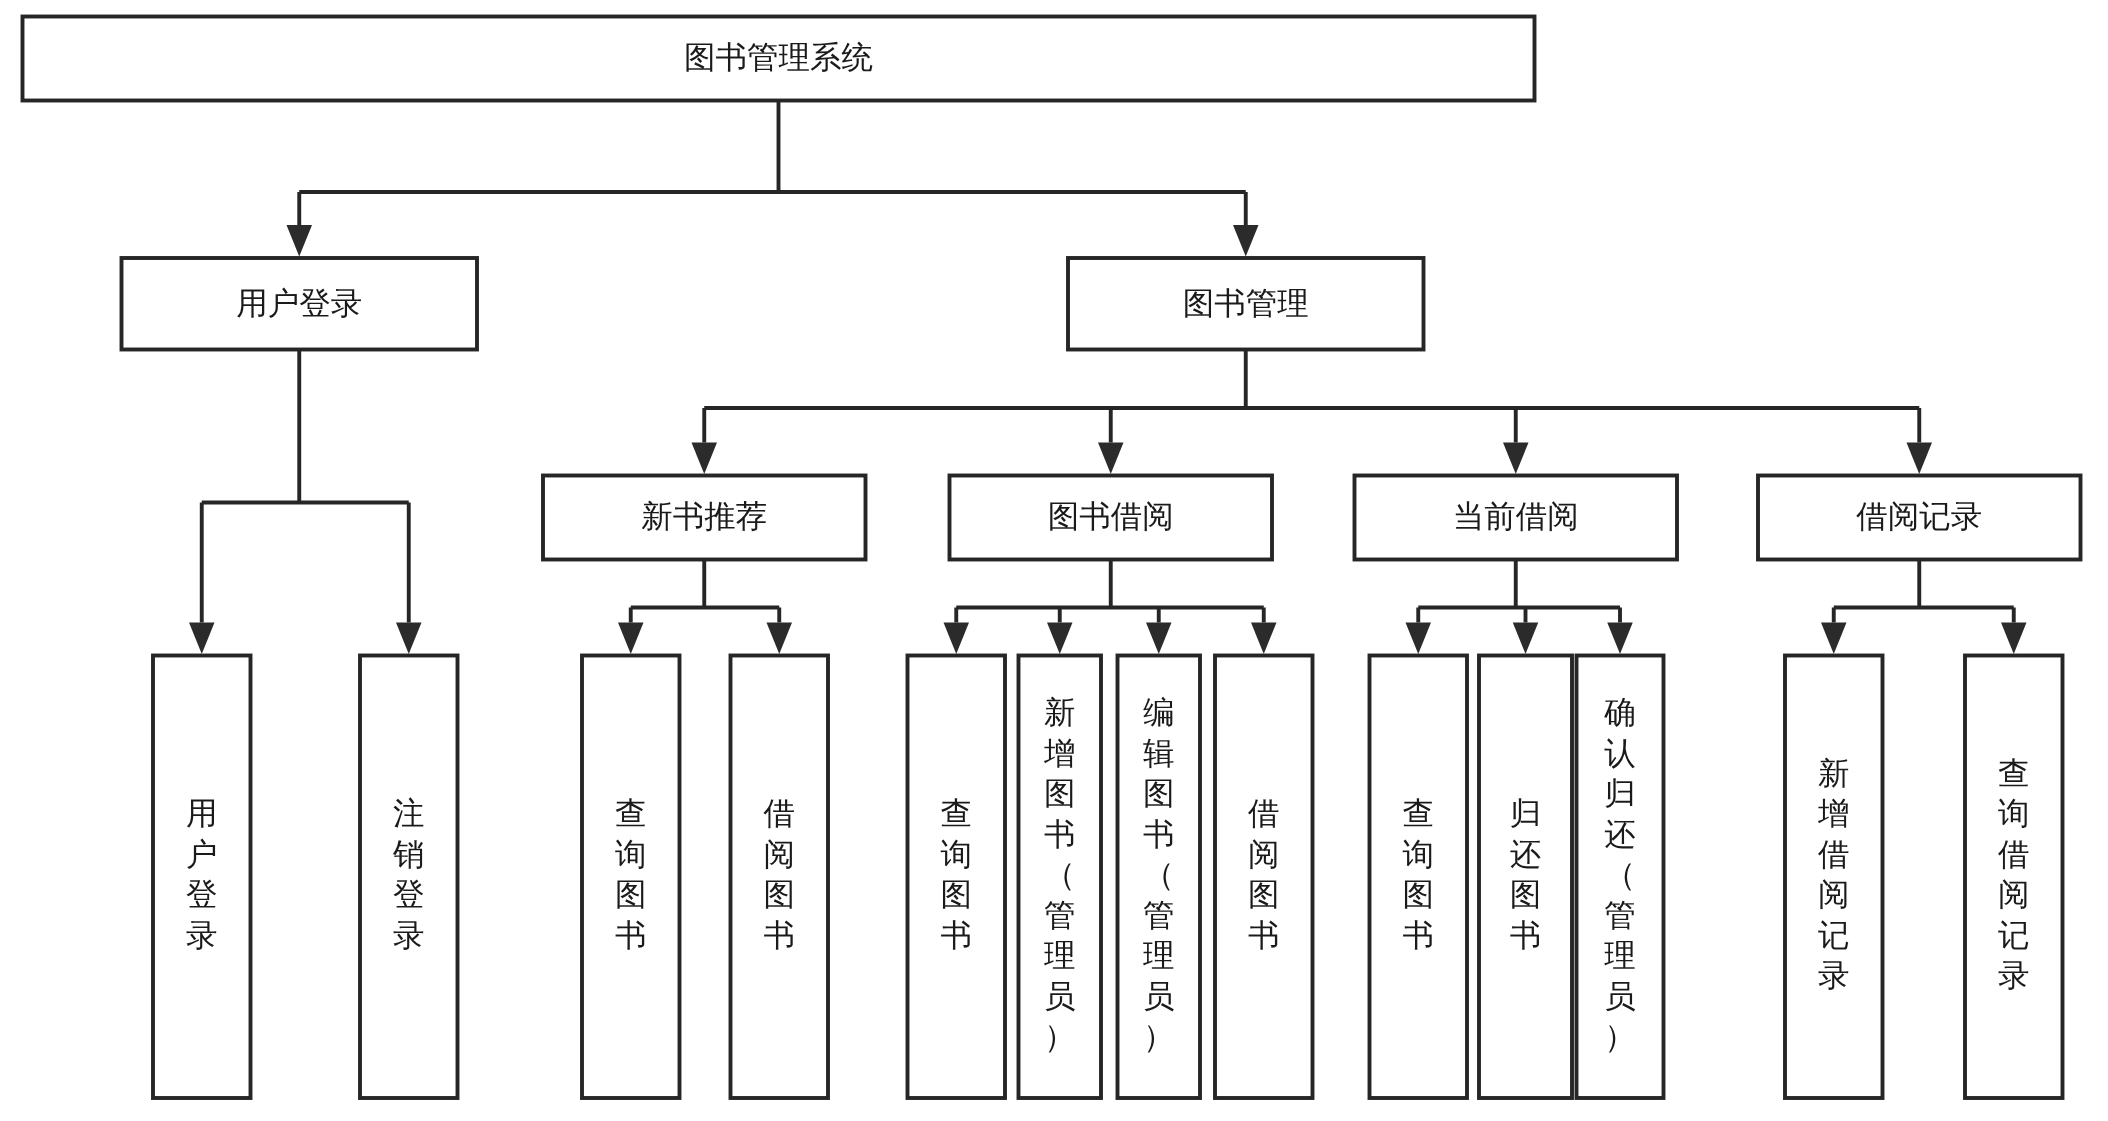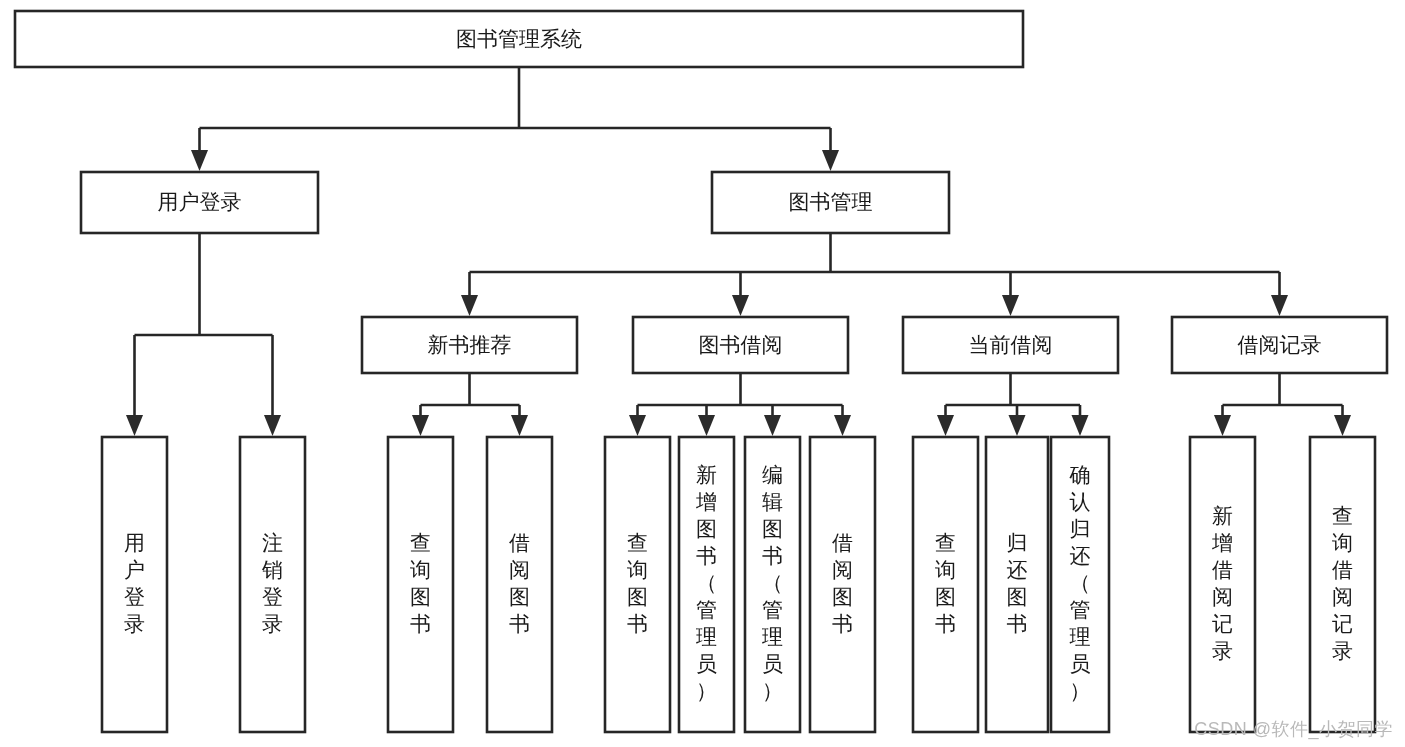--- a/index.html
+++ b/index.html
@@ -202,14 +202,13 @@
         <g>
           <rect x="1190" y="437" width="65" height="295" class="node-rect"></rect>
           <text x="1222.5" y="522.5" class="node-label-v"><tspan x="1222.5" dy="0">新</tspan><tspan x="1222.5" dy="27">增</tspan><tspan x="1222.5" dy="27">借</tspan><tspan x="1222.5" dy="27">阅</tspan><tspan x="1222.5" dy="27">记</tspan><tspan x="1222.5" dy="27">录</tspan></text>
         </g>
         <g>
           <rect x="1310" y="437" width="65" height="295" class="node-rect"></rect>
           <text x="1342.5" y="522.5" class="node-label-v"><tspan x="1342.5" dy="0">查</tspan><tspan x="1342.5" dy="27">询</tspan><tspan x="1342.5" dy="27">借</tspan><tspan x="1342.5" dy="27">阅</tspan><tspan x="1342.5" dy="27">记</tspan><tspan x="1342.5" dy="27">录</tspan></text>
         </g>
       </g>
   </svg>
-  <div class="watermark">CSDN @软件_小贺同学</div>
 </div>
 
 </body></html>

